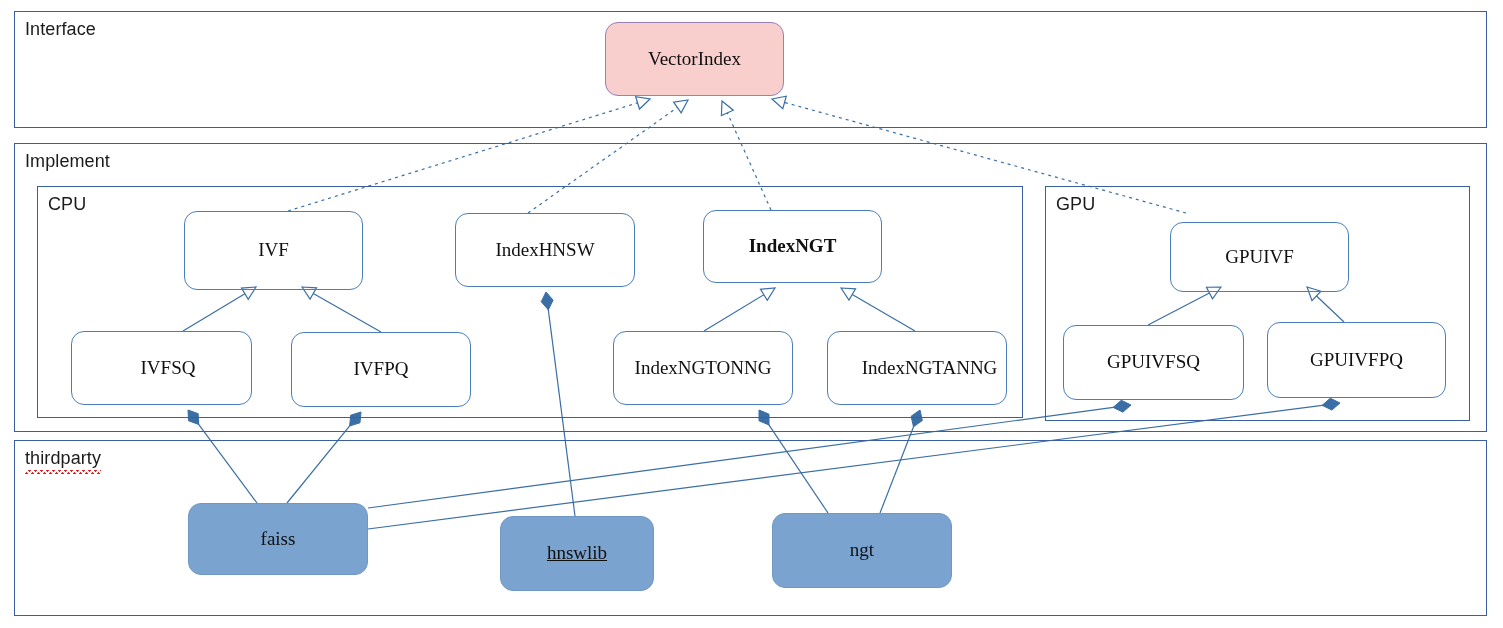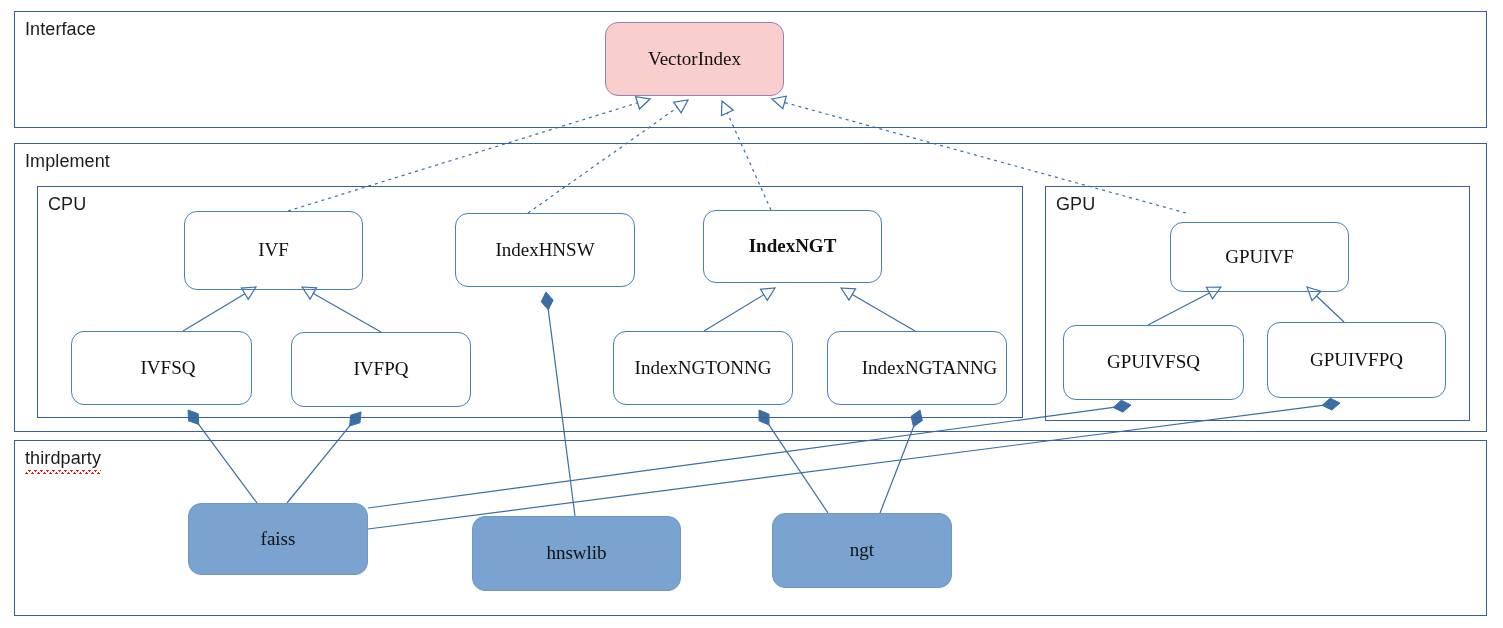--- a/index.html
+++ b/index.html
@@ -168,17 +168,17 @@
       <div class="node implement" style="left: 455px; top: 213px; width: 180px; height: 74px;">IndexHNSW</div>
       <div class="node implement" style="left: 703px; top: 210px; width: 179px; height: 73px; font-weight: bold;">IndexNGT</div>
       <div class="node implement" style="left: 1170px; top: 212px; width: 179px; height: 70px; margin-top: 10px;">GPUIVF</div>
       <div class="node implement" style="left: 71px; top: 331px; width: 181px; height: 74px; padding-left: 13px;">IVFSQ</div>
       <div class="node implement" style="left: 291px; top: 332px; width: 180px; height: 75px;">IVFPQ</div>
       <div class="node implement" style="left: 613px; top: 331px; width: 180px; height: 74px;">IndexNGTONNG</div>
       <div class="node implement" style="left: 827px; top: 331px; width: 180px; height: 74px; padding-left: 25px;">IndexNGTANNG</div>
       <div class="node implement" style="left: 1063px; top: 325px; width: 181px; height: 75px;">GPUIVFSQ</div>
       <div class="node implement" style="left: 1267px; top: 322px; width: 179px; height: 76px;">GPUIVFPQ</div>
       <div class="node thirdparty" style="left: 188px; top: 503px; width: 180px; height: 72px;">faiss</div>
-      <div class="node thirdparty" style="left: 472px; top: 516px; width: 209px; height: 75px;">hnswlib</div>
+      <div class="node thirdparty" style="left: 500px; top: 516px; width: 154px; height: 75px; text-decoration: underline;">hnswlib</div>
       <div class="node thirdparty" style="left: 772px; top: 513px; width: 180px; height: 75px;">ngt</div>
     </div>
 
 </div>
 
 </body></html>

